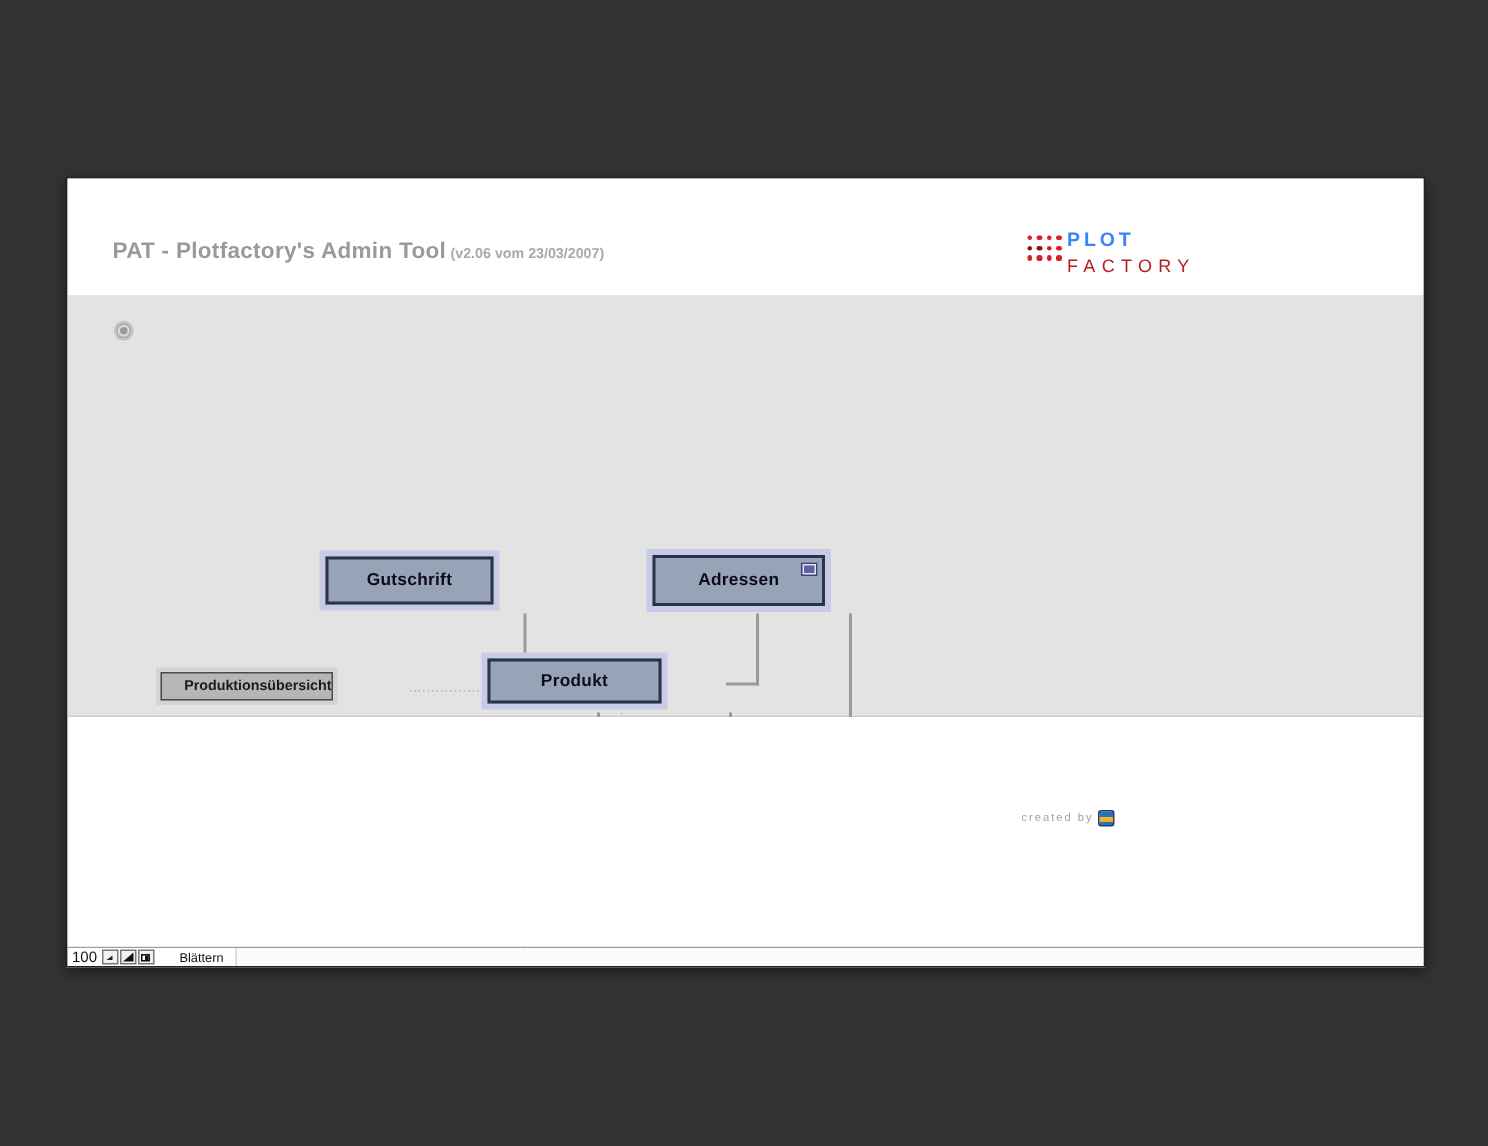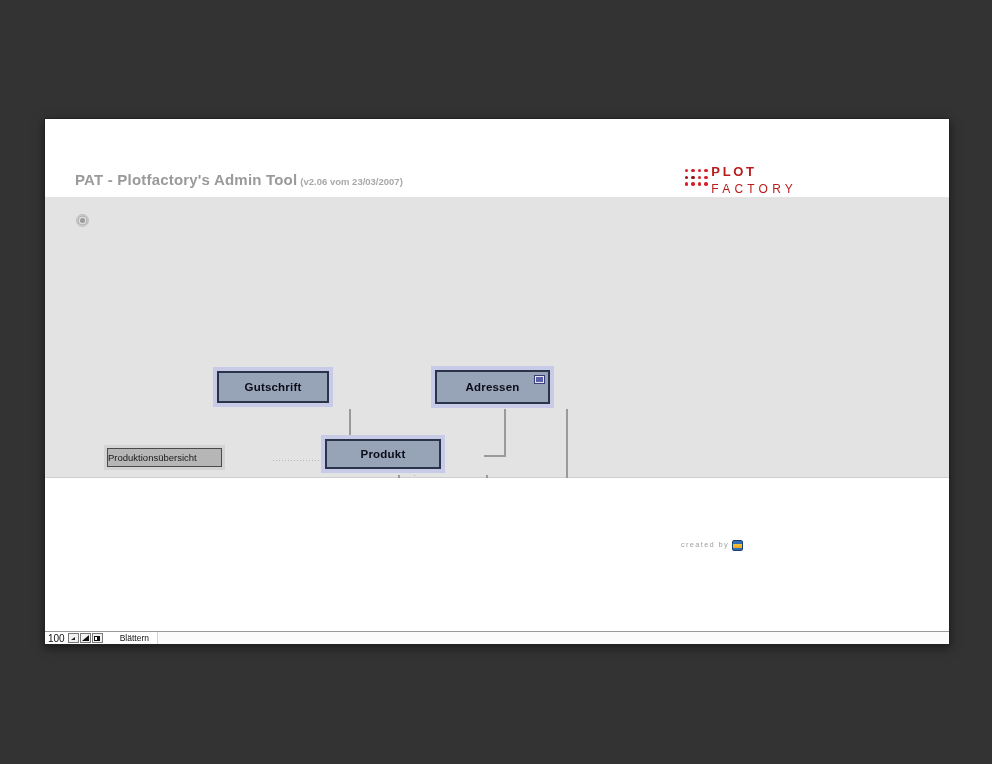--- a/index.html
+++ b/index.html
@@ -74,21 +74,21 @@
   .win-body {
     flex: 1 1 auto;
     position: relative;
     background: #ffffff;
     overflow: hidden;
   }
 
   
   .app-header {
     position: absolute;
-    left: 0; top: 12px;
+    left: 0; top: 0;
     width: 100%;
     height: 78px;
     background: #ffffff;
     border-bottom: 1px solid #cfcfcf;
   }
   .app-title {
     position: absolute;
     left: 30px;
     top: 40px;
     font-size: 15px;
@@ -126,21 +126,21 @@
     height: 3.4px;
     border-radius: 50%;
     background: #d81f26;
     display: block;
   }
   .logo-dots i.dk { background: #8f1218; }
   .logo-text { line-height: 1; }
   .logo-plot {
     font-size: 13px;
     font-weight: bold;
-    color: #b91c1c;
+    color: #3b82f6;
     letter-spacing: 2.6px;
     display: block;
   }
   .logo-factory {
     font-size: 12px;
     color: #b91c1c;
     letter-spacing: 4.2px;
     display: block;
     margin-top: 5px;
   }
@@ -242,22 +242,23 @@
     padding: 3px;
   }
   .node.gray .inner {
     width: 100%;
     height: 100%;
     box-sizing: border-box;
     background: #b6b6b6;
     border: 1px solid #4a4a4a;
     display: flex;
     align-items: center;
-    justify-content: flex-start;
-    position: relative;
+    justify-content: flex-end;
+    position: relative;
+    font-weight: bold;
   }
   .node.gray .label {
     font-size: 9.5px;
     color: #1a1a1a;
   }
 
   
   .node.white {
     background: #dedede;
     padding: 4px;

